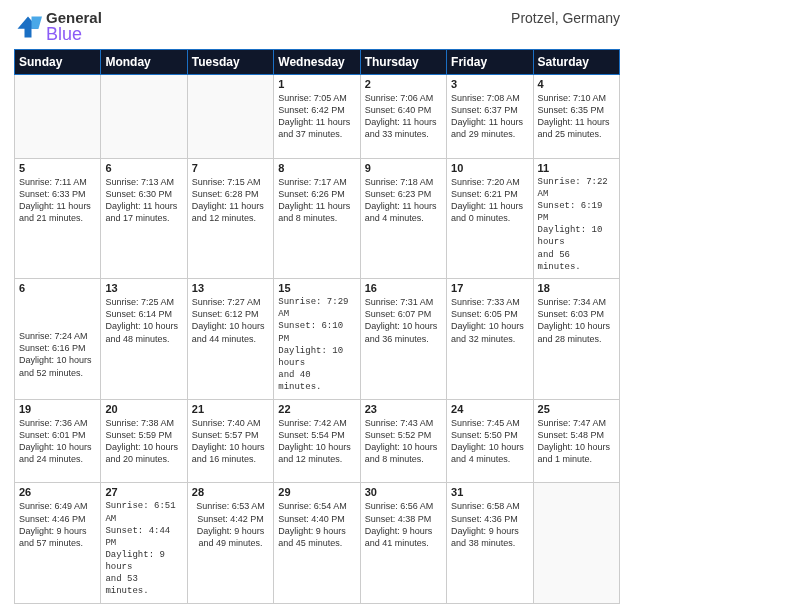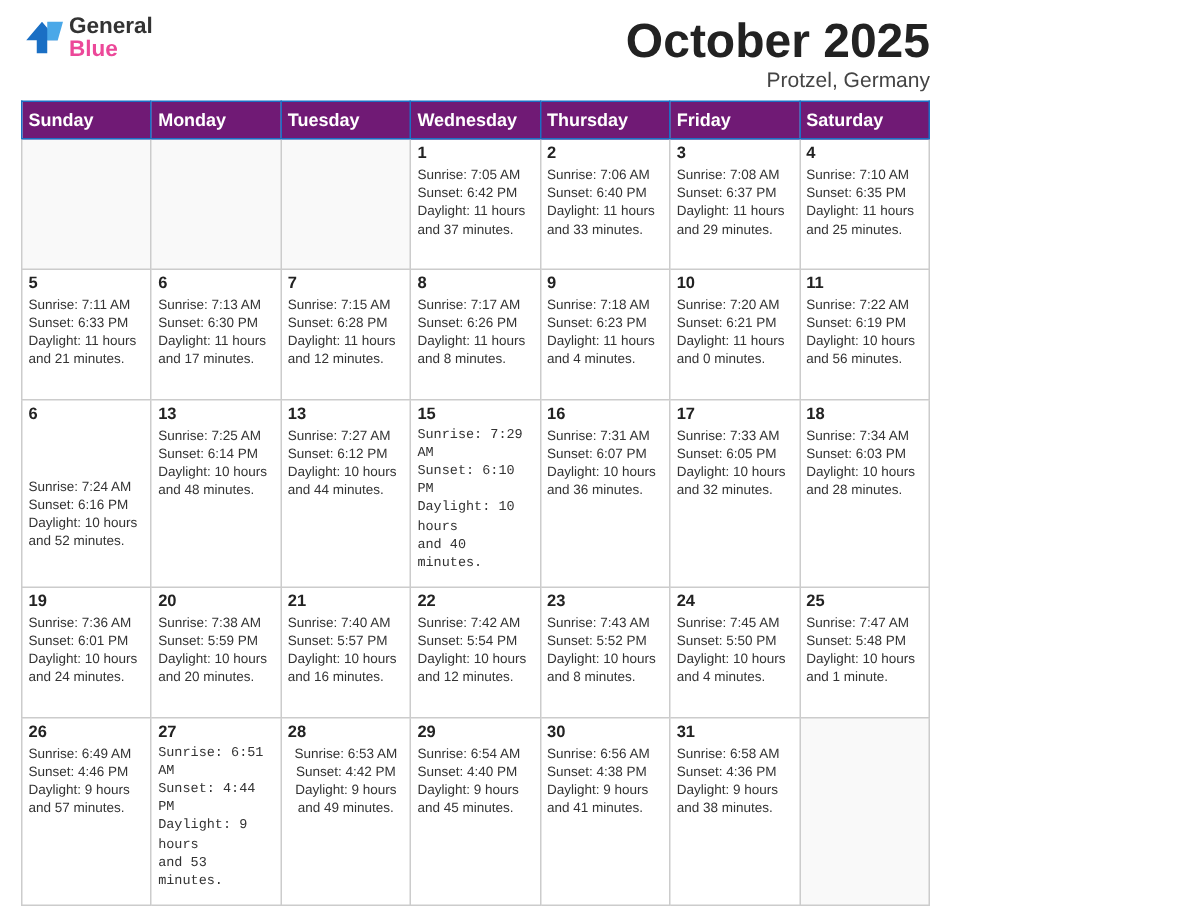--- a/index.html
+++ b/index.html
@@ -33,23 +33,23 @@
       display: flex;
       flex-direction: column;
       line-height: 1;
     }
     .logo-general {
       font-size: 15px;
       font-weight: bold;
       color: #333;
     }
     .logo-blue {
-      font-size: 15px;
-      font-weight: bold;
-      color: #ec4899;
+      font-size: 18px;
+      font-weight: normal;
+      color: #8b5cf6;
     }
     .logo-icon {
       width: 28px;
       height: 28px;
     }
     .title-block {
       text-align: right;
     }
     .month-title {
       font-size: 32px;
@@ -62,21 +62,21 @@
       color: #444;
     }
     .calendar {
       flex: 1;
       border: 1px solid #ccc;
       border-collapse: collapse;
       width: 100%;
       table-layout: fixed;
     }
     .calendar th {
-      background: #701a75;
+      background: #0f172a;
       color: #fff;
       font-size: 12px;
       font-weight: bold;
       padding: 5px 4px;
       text-align: left;
       border: 1px solid #1a6fc4;
     }
     .calendar td {
       vertical-align: top;
       border: 1px solid #ccc;
@@ -114,21 +114,20 @@
       <svg class="logo-icon" viewBox="0 0 32 32">
         <polygon points="16,4 28,18 20,18 20,28 12,28 12,18 4,18" fill="#1a6fc4"></polygon>
         <polygon points="20,4 32,4 28,18 20,18" fill="#4aa8e8"></polygon>
       </svg>
       <div class="logo-text">
         <span class="logo-general">General</span>
         <span class="logo-blue">Blue</span>
       </div>
     </div>
     <div class="title-block">
-      <div class="month-title">October 2025</div>
       <div class="location">Protzel, Germany</div>
     </div>
   </div>
 
   <table class="calendar">
     <thead>
       <tr>
         <th>Sunday</th>
         <th>Monday</th>
         <th>Tuesday</th>
@@ -210,21 +209,21 @@
           </td>
           <td>
             <span class="day-num">10</span>
             <div class="day-info" style="white-space: pre-line;">Sunrise: 7:20 AM
 Sunset: 6:21 PM
 Daylight: 11 hours
 and 0 minutes.</div>
           </td>
           <td>
             <span class="day-num">11</span>
-            <div class="day-info" style="white-space: pre-line;">Sunrise: 7:22 AM
+            <div class="day-info" style="white-space: pre-line; font-family: Liberation Mono, monospace;">Sunrise: 7:22 AM
 Sunset: 6:19 PM
 Daylight: 10 hours
 and 56 minutes.</div>
           </td>
         </tr>
         <tr>
           <td>
             <span class="day-num">6</span>
             <div class="day-info" style="white-space: pre-line; margin-top: 36px;">Sunrise: 7:24 AM
 Sunset: 6:16 PM

